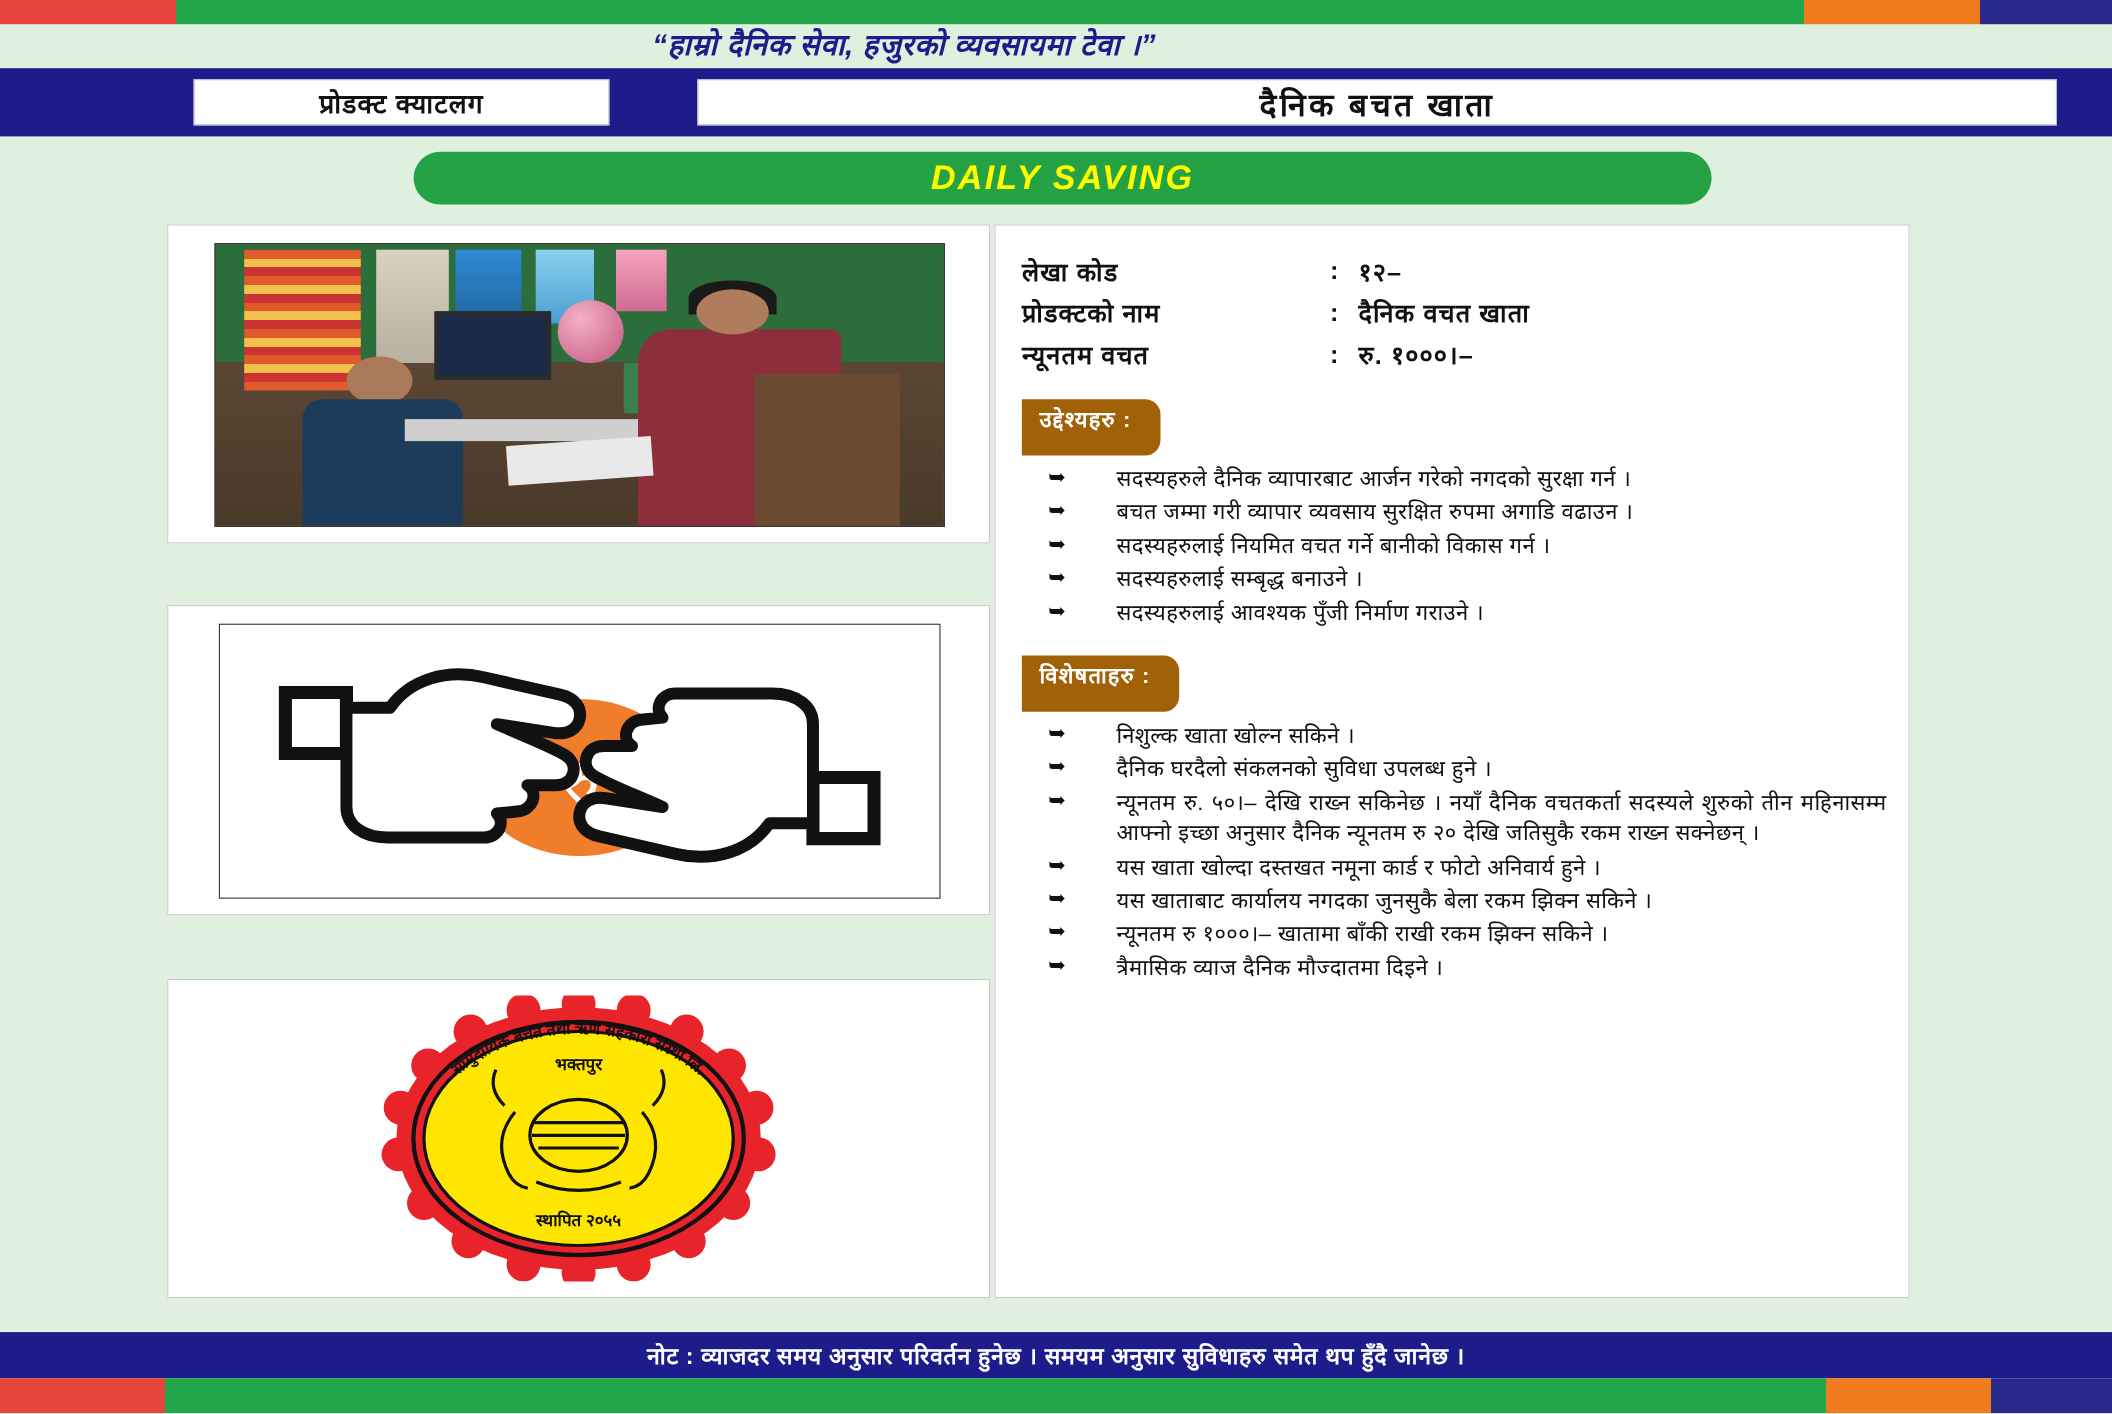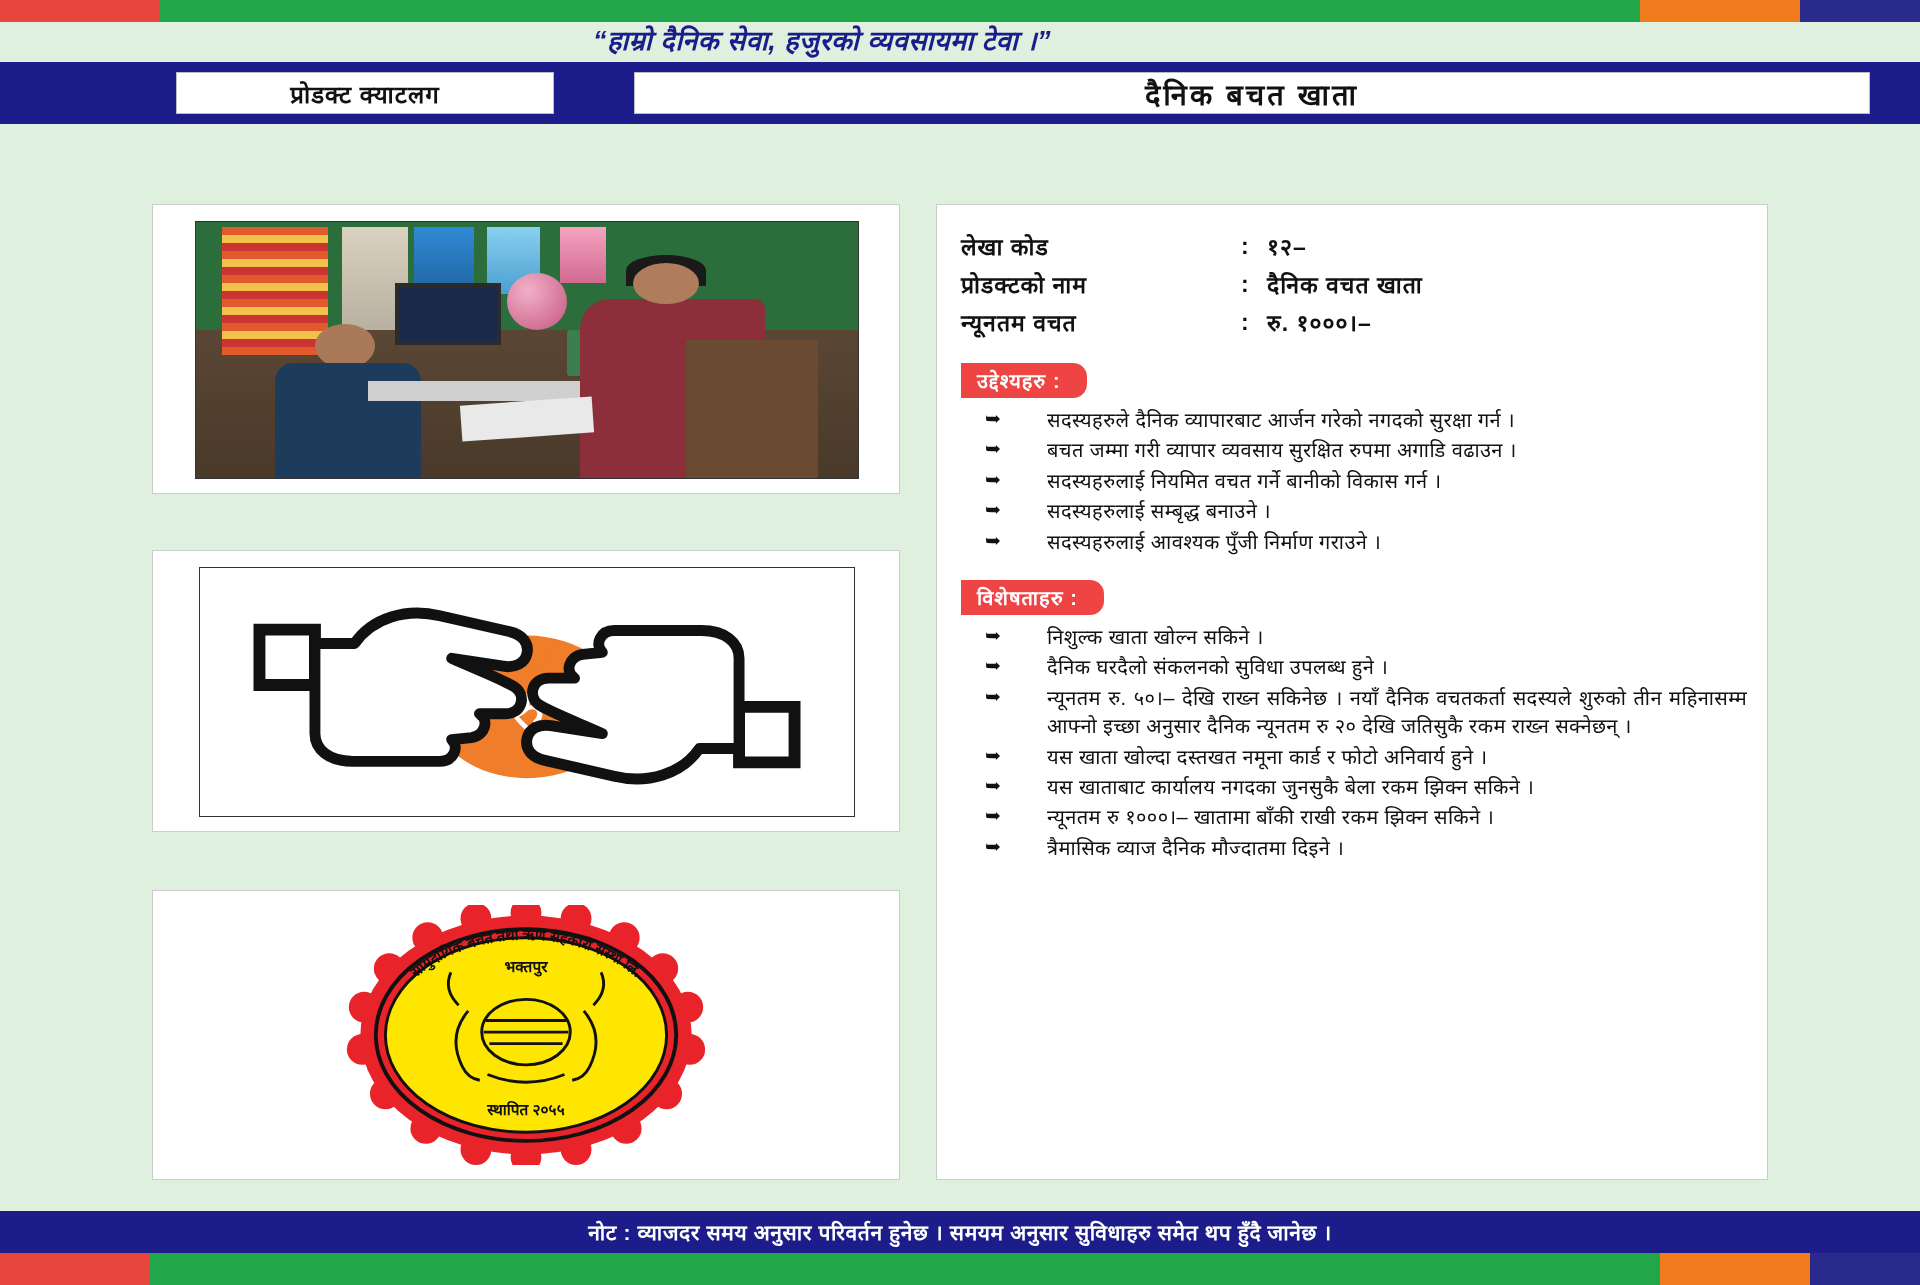--- a/index.html
+++ b/index.html
@@ -130,41 +130,41 @@
     background: #ffffff;
   }
   
   .logo2-inner {
     position: absolute; left: 0; top: 0; width: 100%; height: 100%;
     display: flex; align-items: center; justify-content: center;
   }
 
   
   .right-panel {
-    position: absolute; left: 936px; top: 204px;
+    position: absolute; left: 904px; top: 204px;
     width: 832px; height: 976px;
     background: #ffffff;
     border: 1px solid #cccccc;
     padding: 22px 20px 10px 24px;
   }
   .kv-table { width: 100%; border-collapse: collapse; }
   .kv-table td {
     font-size: 23px; color: #111111; font-weight: bold;
     padding: 3px 0; white-space: nowrap;
   }
   .kv-label { width: 280px; letter-spacing: 1px; }
   .kv-colon { width: 26px; text-align: left; }
   .kv-value { letter-spacing: 1px; }
 
   .section-tag {
     display: inline-block;
-    background: #ef4444;
+    background: #a16207;
     color: #ffffff;
     font-size: 20px; font-weight: bold;
-    padding: 4px 26px 4px 16px;
+    padding: 4px 26px 20px 16px;
     border-radius: 0 14px 14px 0;
     margin: 22px 0 8px 0;
     letter-spacing: 1px;
   }
   ul.bullets { list-style: none; margin: 0; padding: 0; }
   ul.bullets li {
     position: relative;
     padding-left: 86px;
     font-size: 20px;
     color: #111111;
@@ -209,20 +209,21 @@
     <div class="seg-blue"></div>
   </div>
 
   <div class="headline">“हाम्रो दैनिक सेवा, हजुरको व्यवसायमा टेवा ।”</div>
 
   <div class="titlebar">
     <div class="title-pill pill-left">प्रोडक्ट क्याटलग</div>
     <div class="title-pill pill-right">दैनिक बचत खाता</div>
   </div>
 
+  <div class="banner">DAILY SAVING</div>
 
   <div class="card card-photo">
     <div class="photo-inner">
       <div class="photo-bg"></div>
       <div class="ph-cloth-a"></div>
       <div class="ph-cloth-b"></div>
       <div class="ph-cloth-c"></div>
       <div class="ph-cloth-d"></div>
       <div class="ph-cloth-e"></div>
       <div class="ph-ball"></div>

